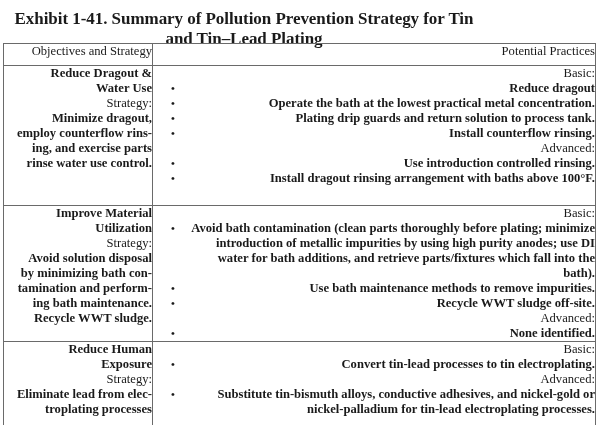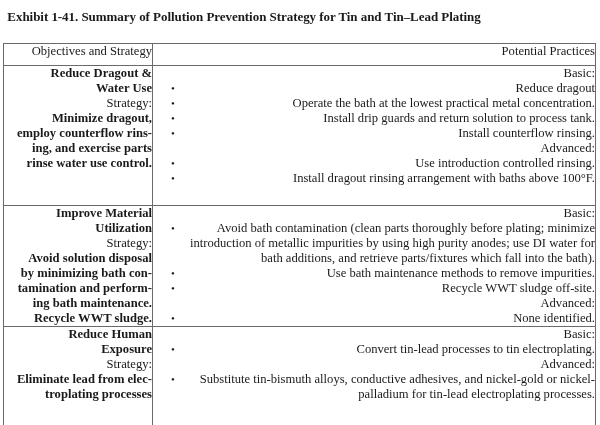--- a/index.html
+++ b/index.html
@@ -16,21 +16,21 @@
       color: #1a1a1a;
       font-size: 12.6px;
     }
     .title {
       position: absolute;
       top: 9px;
       left: 0;
       width: 488px;
       text-align: center;
       font-weight: bold;
-      font-size: 13px;
+      font-size: 17px;
       letter-spacing: -0.05px;
     }
     table.exhibit {
       position: absolute;
       left: 3px;
       top: 43px;
       width: 592px;
       border-collapse: collapse;
       table-layout: fixed;
     }
@@ -65,20 +65,21 @@
     .obj-text { display: block; font-weight: bold; }
     .level { display: block; margin-left: 24px; }
     ul.items {
       list-style: none;
       margin: 0;
       padding: 0 0 0 31px;
     }
     ul.items li {
       position: relative;
       padding-left: 0;
+      font-weight: bold;
     }
     ul.items li::before {
       content: "\2022";
       position: absolute;
       left: -13px;
       top: 0;
       font-size: 11px;
     }
   </style>
 </head>
@@ -107,21 +108,21 @@
         <span class="obj-text">Minimize dragout,</span>
         <span class="obj-text">employ counterflow rins-</span>
         <span class="obj-text">ing, and exercise parts</span>
         <span class="obj-text">rinse water use control.</span>
       </td>
       <td class="prac">
         <span class="level">Basic:</span>
         <ul class="items">
           <li>Reduce dragout</li>
           <li>Operate the bath at the lowest practical metal concentration.</li>
-          <li>Install drip guards and return solution to process tank.</li>
+          <li>Plating drip guards and return solution to process tank.</li>
           <li>Install counterflow rinsing.</li>
         </ul>
         <span class="level">Advanced:</span>
         <ul class="items">
           <li>Use introduction controlled rinsing.</li>
           <li>Install dragout rinsing arrangement with baths above 100°F.</li>
         </ul>
       </td>
     </tr>
 

